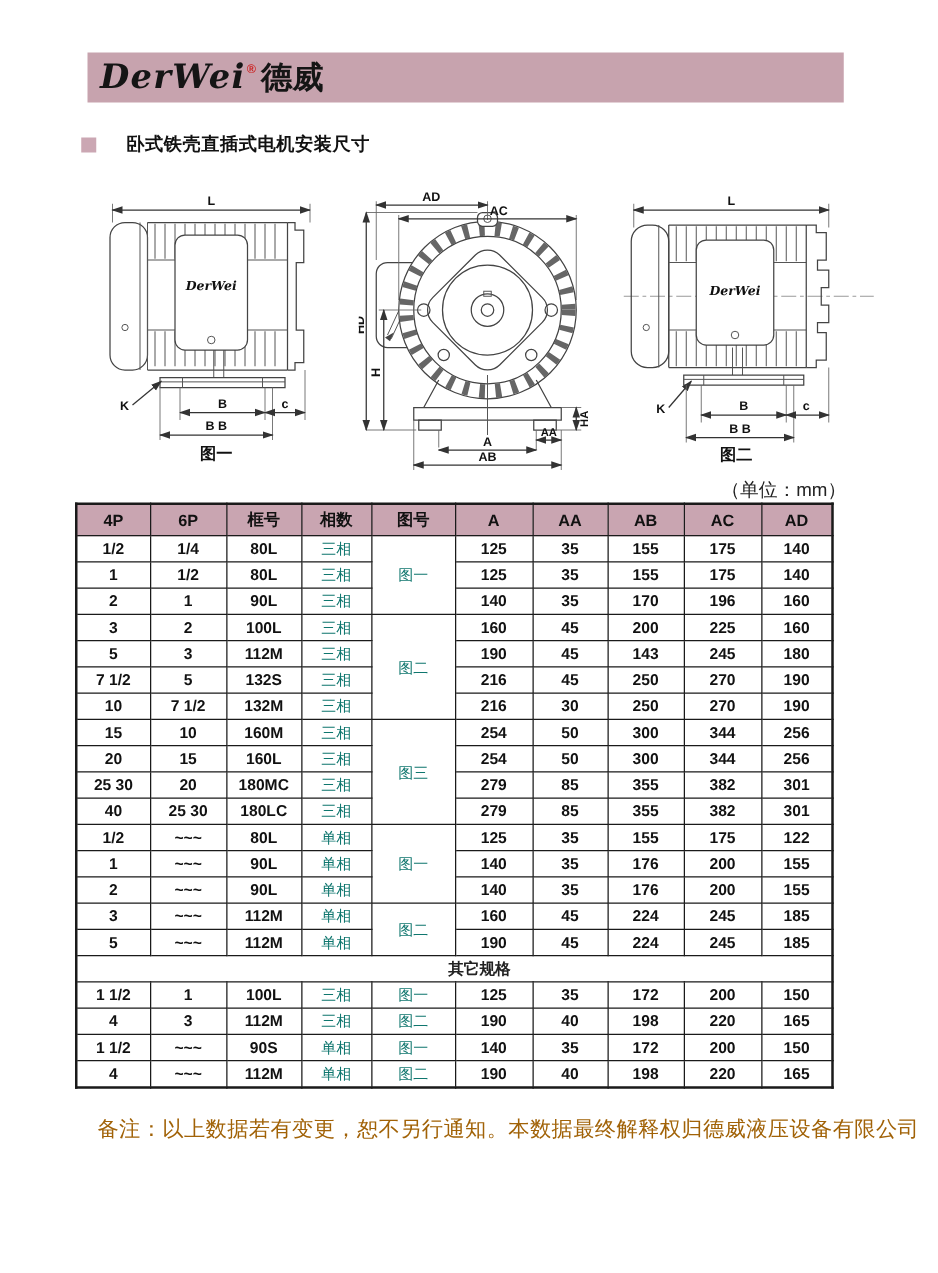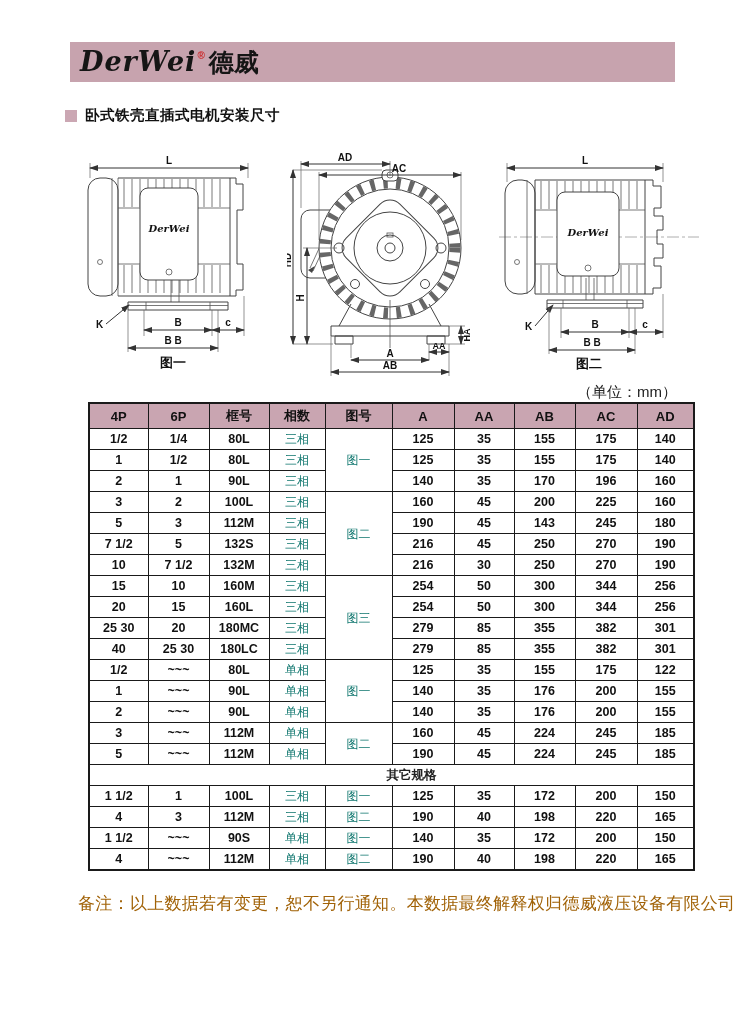--- a/index.html
+++ b/index.html
@@ -8,21 +8,21 @@
 
   
   .band{position:absolute;left:70px;top:42px;width:605px;height:40px;background:#c7a3ae;}
   .logo{position:absolute;left:10px;top:1px;display:flex;align-items:baseline;height:38px;}
   .logo-latin{font-family:"DejaVu Serif",serif;font-style:italic;font-weight:700;
               font-size:27px;letter-spacing:1px;color:#151515;line-height:38px;}
   .logo-reg{font-size:10px;color:#c22;font-weight:700;position:relative;top:-12px;margin-left:1px;}
   .logo-cn{font-size:25px;font-weight:700;color:#151515;margin-left:4px;line-height:38px;}
 
   
-  .sec-title{position:absolute;left:65px;top:106px;display:flex;align-items:center;gap:8px;}
+  .sec-title{position:absolute;left:65px;top:106px;display:flex;align-items:center;gap:24px;}
   .bullet{width:12px;height:12px;background:#cba7b3;}
   .sec-title-text{font-size:14.5px;font-weight:700;color:#111;letter-spacing:.5px;}
 
   
   .fig{position:absolute;}
   svg .draw{stroke:#444;stroke-width:1;fill:none;}
   svg .thin{stroke:#555;stroke-width:.8;fill:none;}
   svg .fins{stroke:#555;stroke-width:.8;fill:none;}
   svg .white{fill:#fff;stroke:#444;stroke-width:1;}
   svg .dim{stroke:#333;stroke-width:1;fill:none;}
@@ -31,21 +31,21 @@
   svg .dim-label-sm{font:600 9px "Liberation Sans",sans-serif;fill:#111;}
   svg .cap{font:700 13px "Liberation Sans",sans-serif;fill:#111;}
   svg .plate-txt{font:italic 700 10px "DejaVu Serif",serif;fill:#111;}
   svg .cline{stroke:#999;stroke-width:.8;stroke-dasharray:12 3 3 3;fill:none;}
 
   
   .unit-note{position:absolute;left:400px;top:383px;width:277px;text-align:right;
              font-size:15px;color:#222;}
 
   
-  .tbl-wrap{position:absolute;left:88px;top:402px;}
+  .tbl-wrap{position:absolute;left:60px;top:402px;}
   table{border-collapse:collapse;width:605px;table-layout:fixed;border:2px solid #1a1a1a;}
   th{background:#c9a5b1;border:1px solid #1a1a1a;font-size:13px;font-weight:700;
      height:24px;padding:0;text-align:center;color:#111;}
   td{border:1px solid #1a1a1a;font-size:12.5px;font-weight:700;height:20px;
      padding:0;text-align:center;color:#111;line-height:1;}
   td.cn{font-weight:400;color:#0f766e;font-size:12px;}
   td.sec{font-weight:700;color:#222;font-size:12.5px;padding-left:40px;}
 
   
   .remark{position:absolute;left:78px;top:892px;font-size:17px;color:#a16207;letter-spacing:.3px;}

